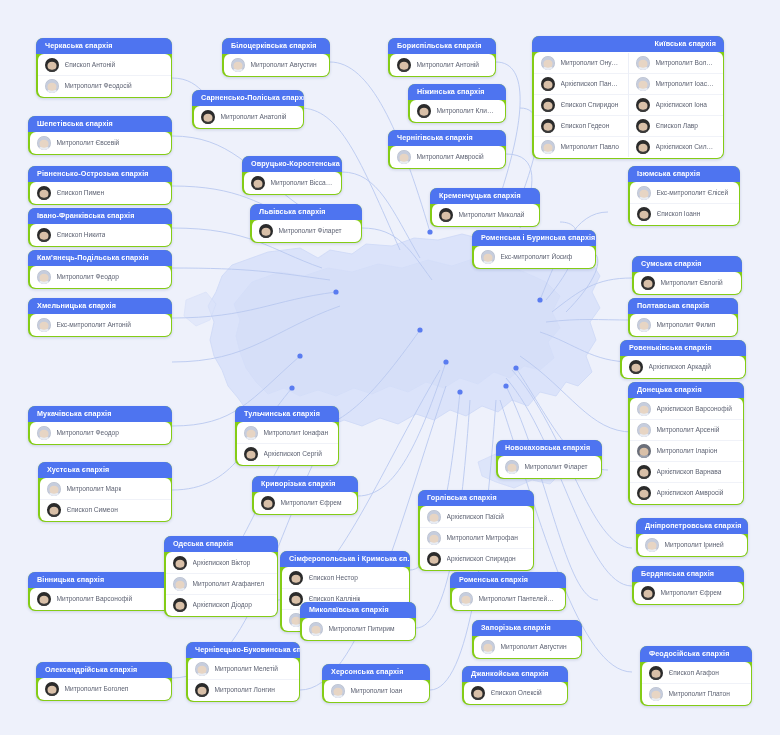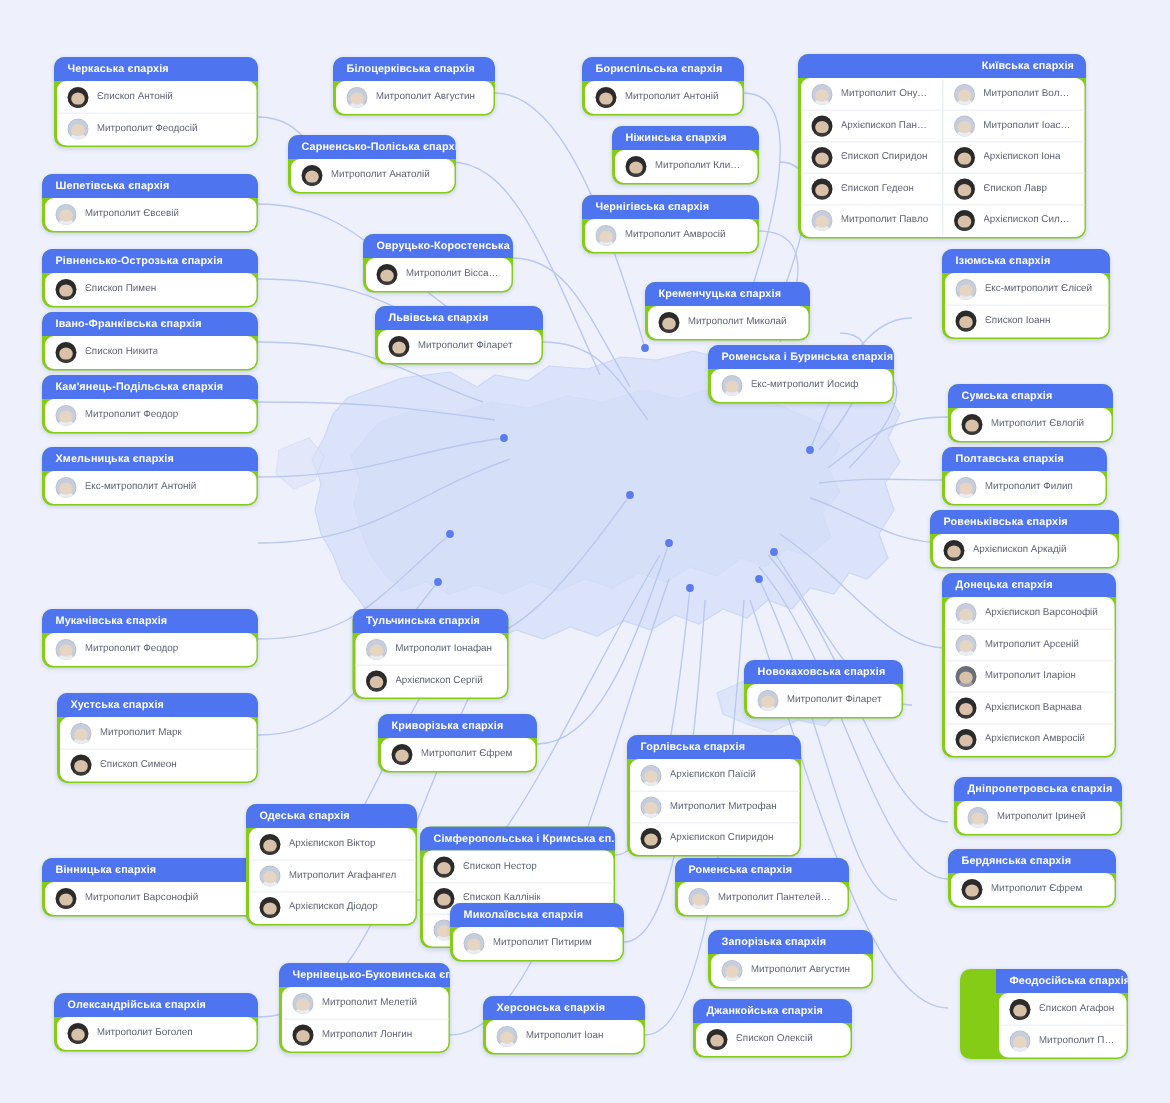--- a/index.html
+++ b/index.html
@@ -872,21 +872,21 @@
             <div class="person">
               <span class="avatar">
                 <b></b>
                 <i></i>
               </span>
               <span class="name">Єпископ Олексій</span>
             </div>
           </div>
         </div>
       </div>
-      <div class="card" style="left: 640px; top: 646px; width: 112px; padding-left: 24px;">
+      <div class="card" style="left: 640px; top: 646px; width: 112px;">
         <div class="card-head">Феодосійська єпархія</div>
         <div class="card-body">
           <div class="col">
             <div class="person">
               <span class="avatar">
                 <b></b>
                 <i></i>
               </span>
               <span class="name">Єпископ Агафон</span>
             </div>

